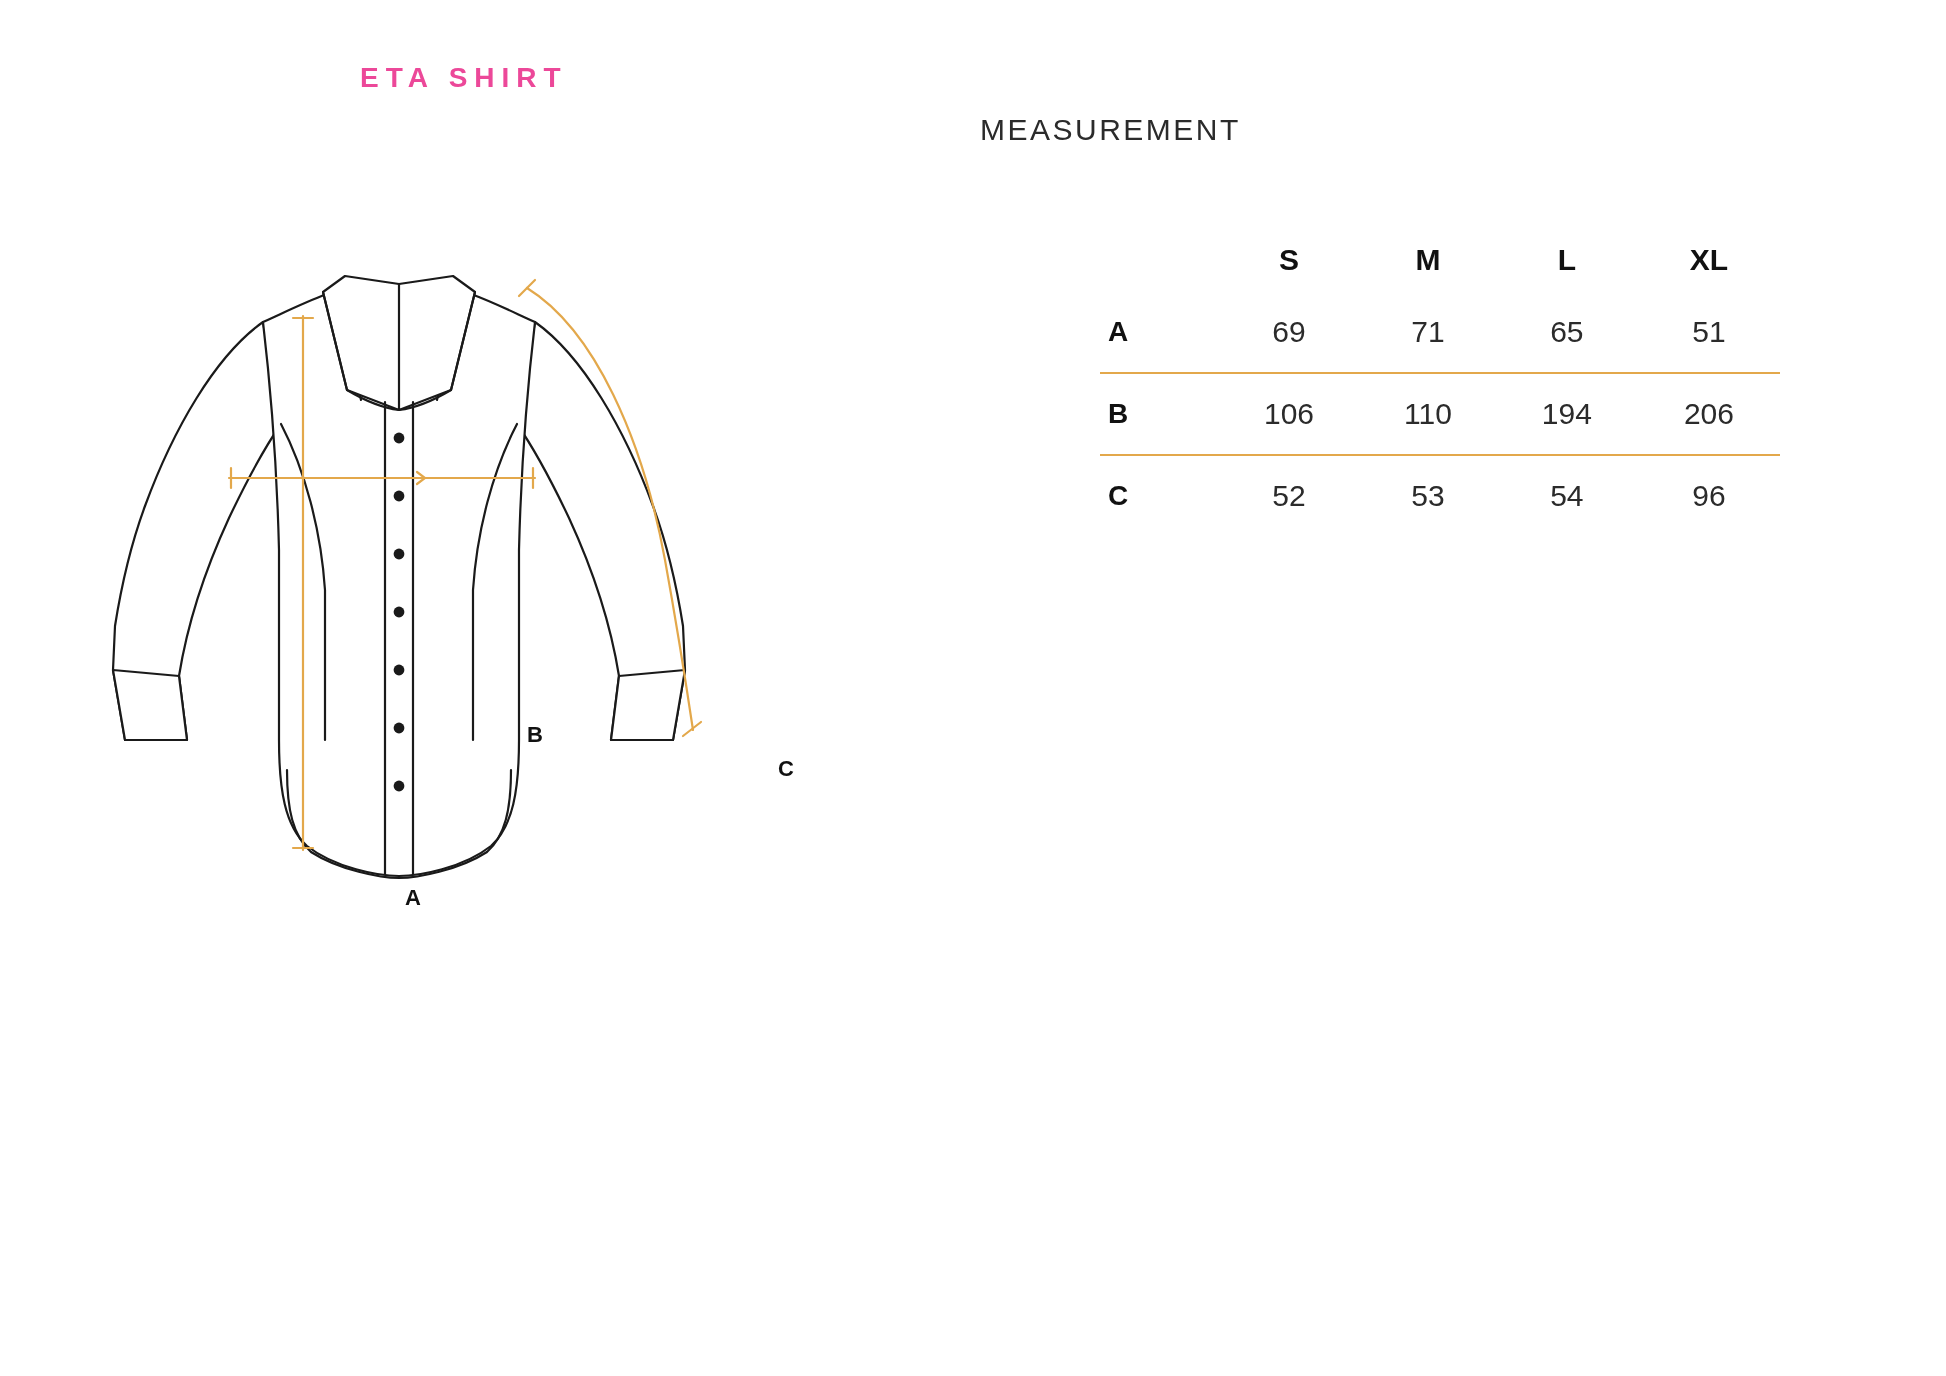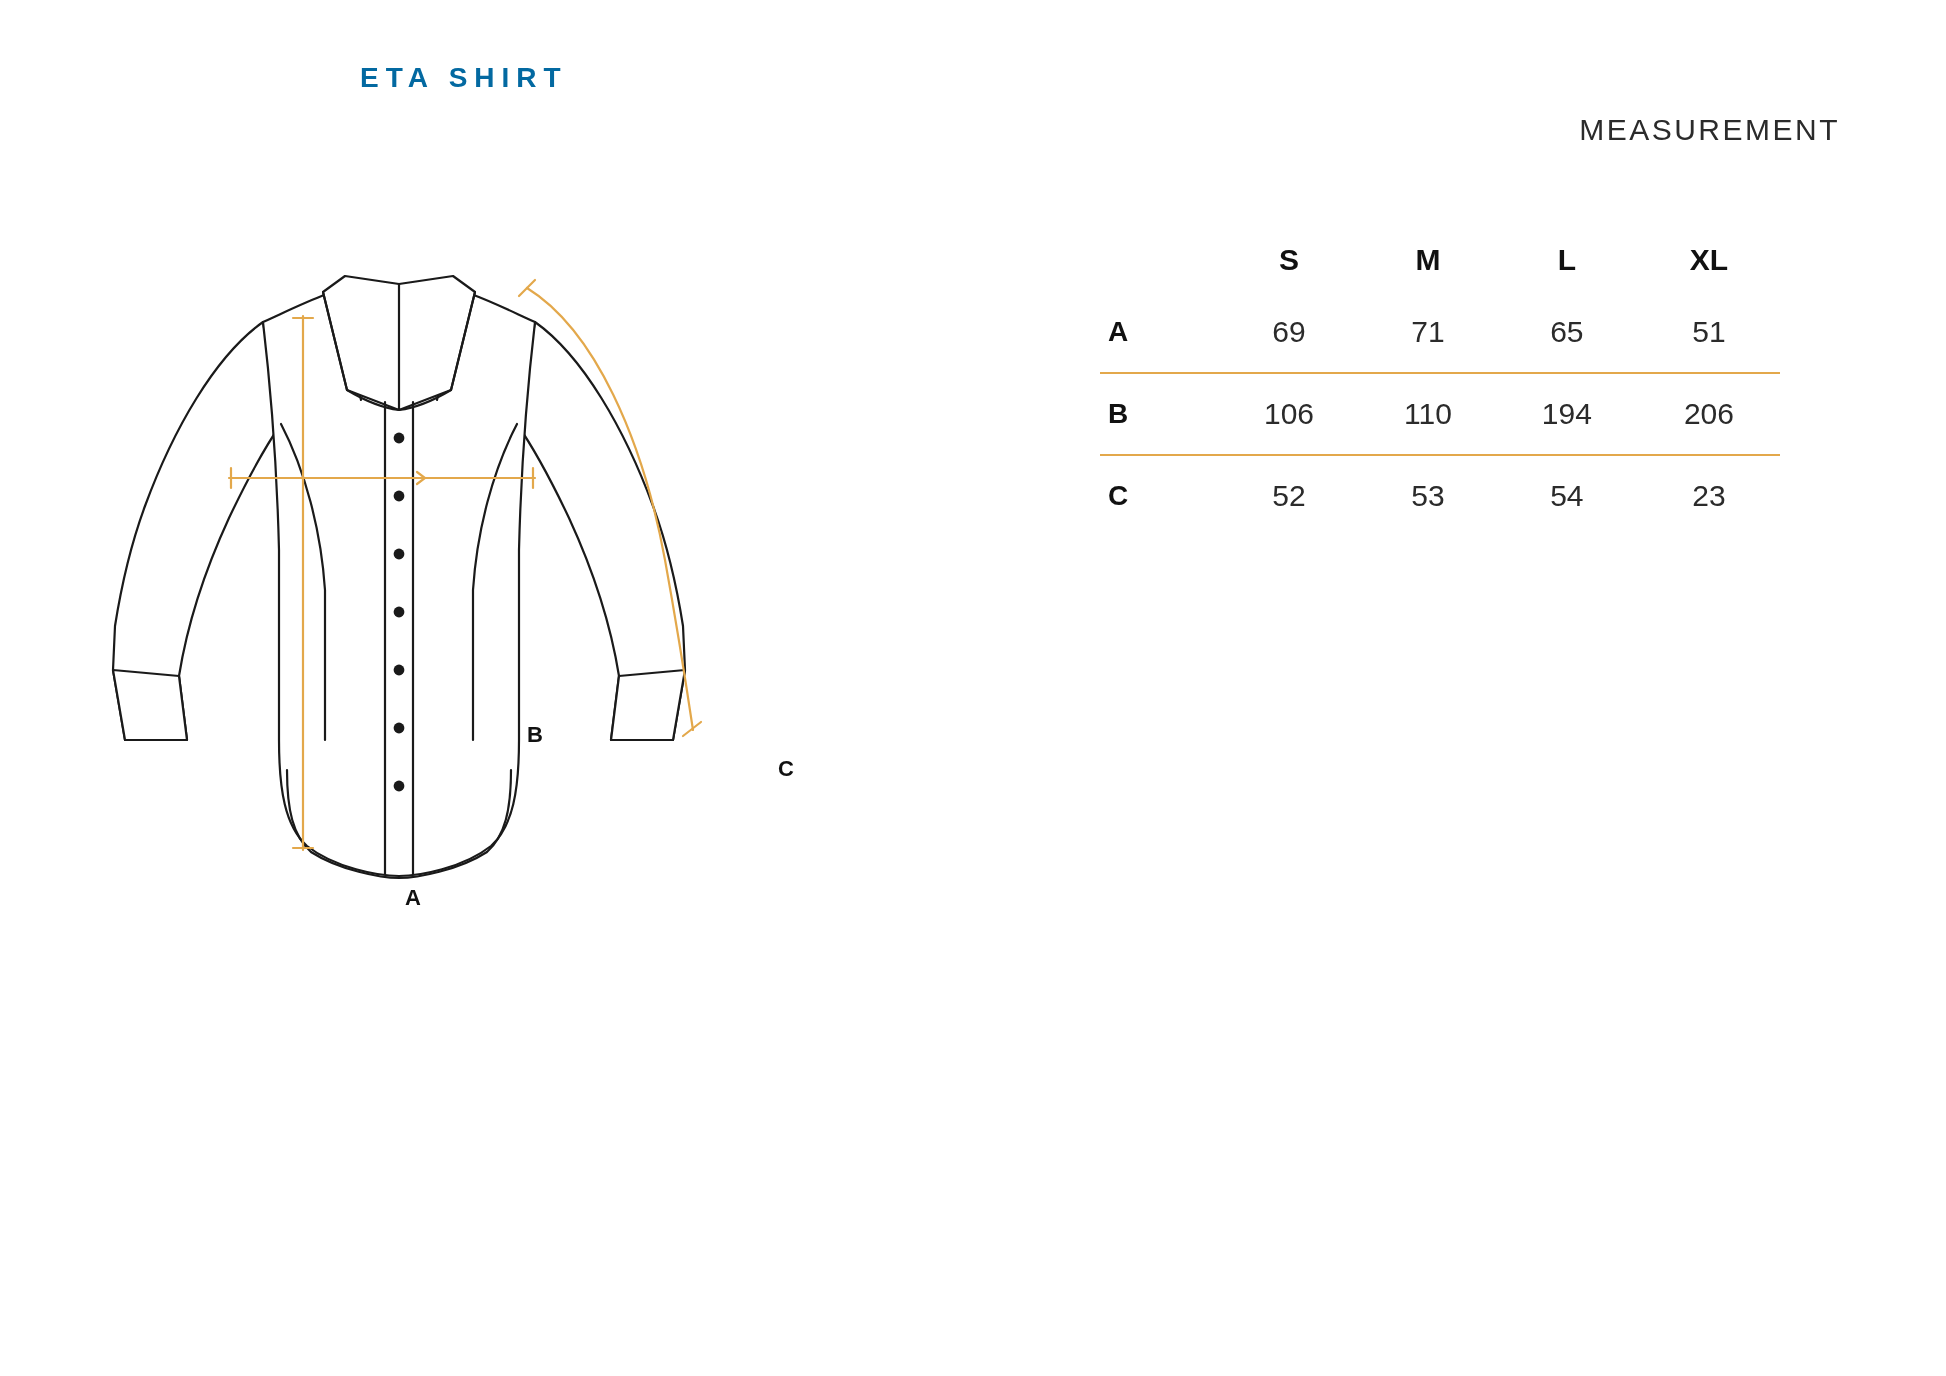--- a/index.html
+++ b/index.html
@@ -25,21 +25,21 @@
     height: 1376px;
   }
 
   #product-title {
     position: absolute;
     left: 360px;
     top: 62px;
     font-size: 28px;
     font-weight: bold;
     letter-spacing: 7px;
-    color: #0369a1;
+    color: #ec4899;
   }
 
   #shirt-diagram {
     position: absolute;
     left: 95px;
     top: 270px;
   }
 
   
   #right-panel {
@@ -48,21 +48,21 @@
     top: 0;
     width: 966px;
     height: 1376px;
   }
 
   #measurement-heading {
     position: absolute;
     top: 113px;
     left: 0;
     width: 860px;
-    text-align: right;
+    text-align: left;
     font-size: 30px;
     letter-spacing: 2.5px;
     color: #2b2b2b;
   }
 
   #size-table {
     position: absolute;
     top: 228px;
     left: 120px;
     width: 680px;
@@ -215,17 +215,17 @@
         <td>106</td>
         <td>110</td>
         <td>194</td>
         <td>206</td>
       </tr>
       <tr>
         <td class="row-head">C</td>
         <td>52</td>
         <td>53</td>
         <td>54</td>
-        <td>23</td>
+        <td>96</td>
       </tr>
     </tbody>
   </table>
 </div>
 
 </body></html>

